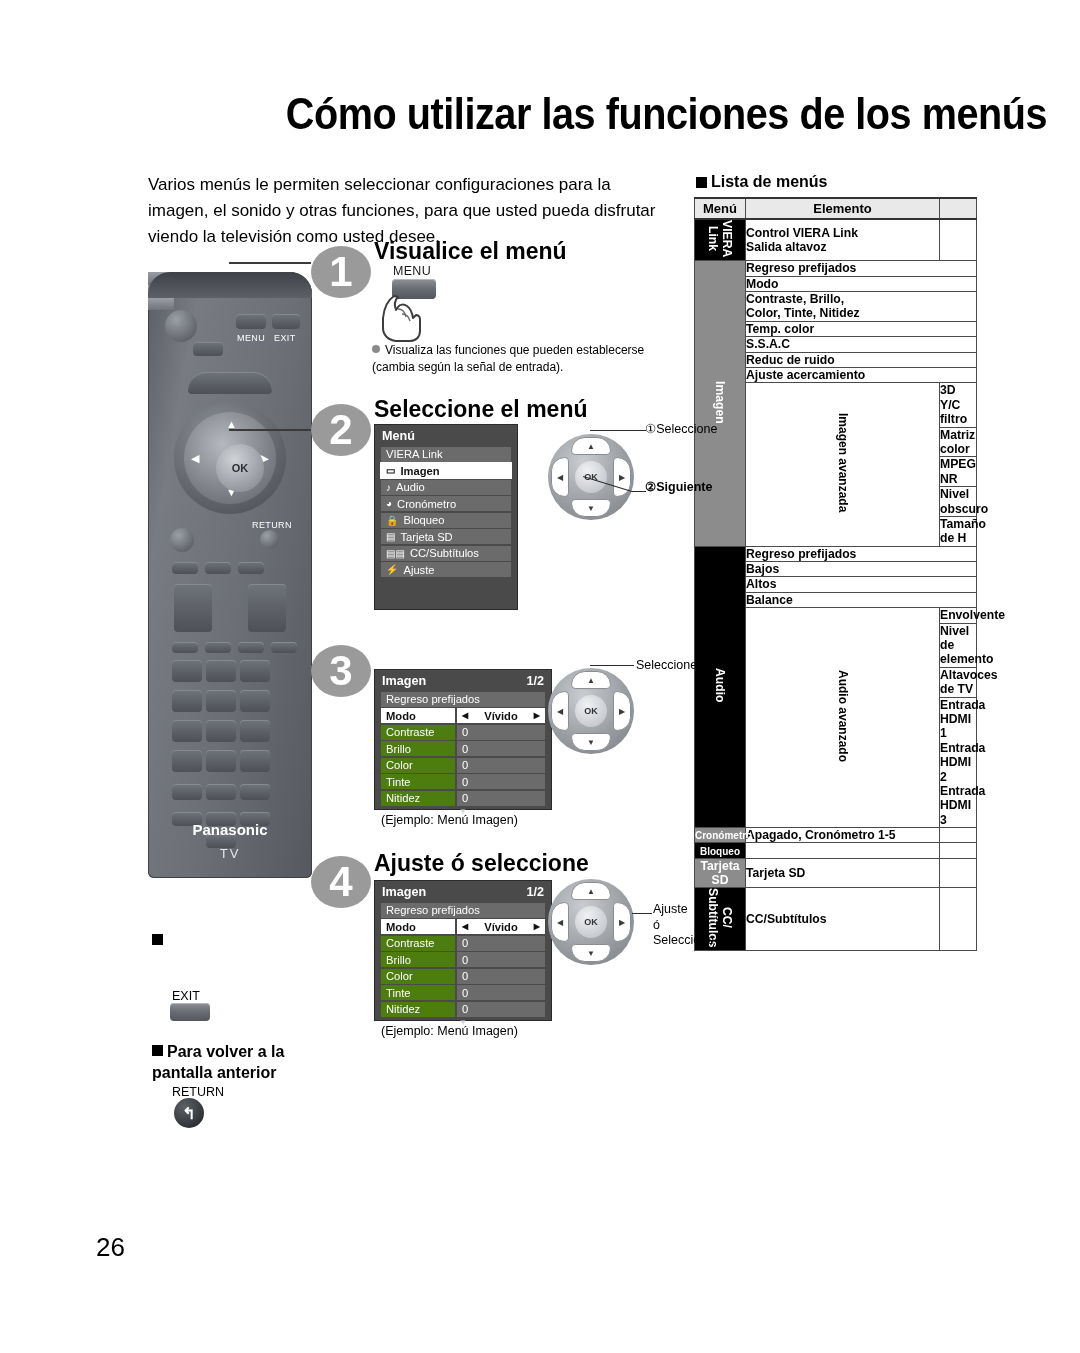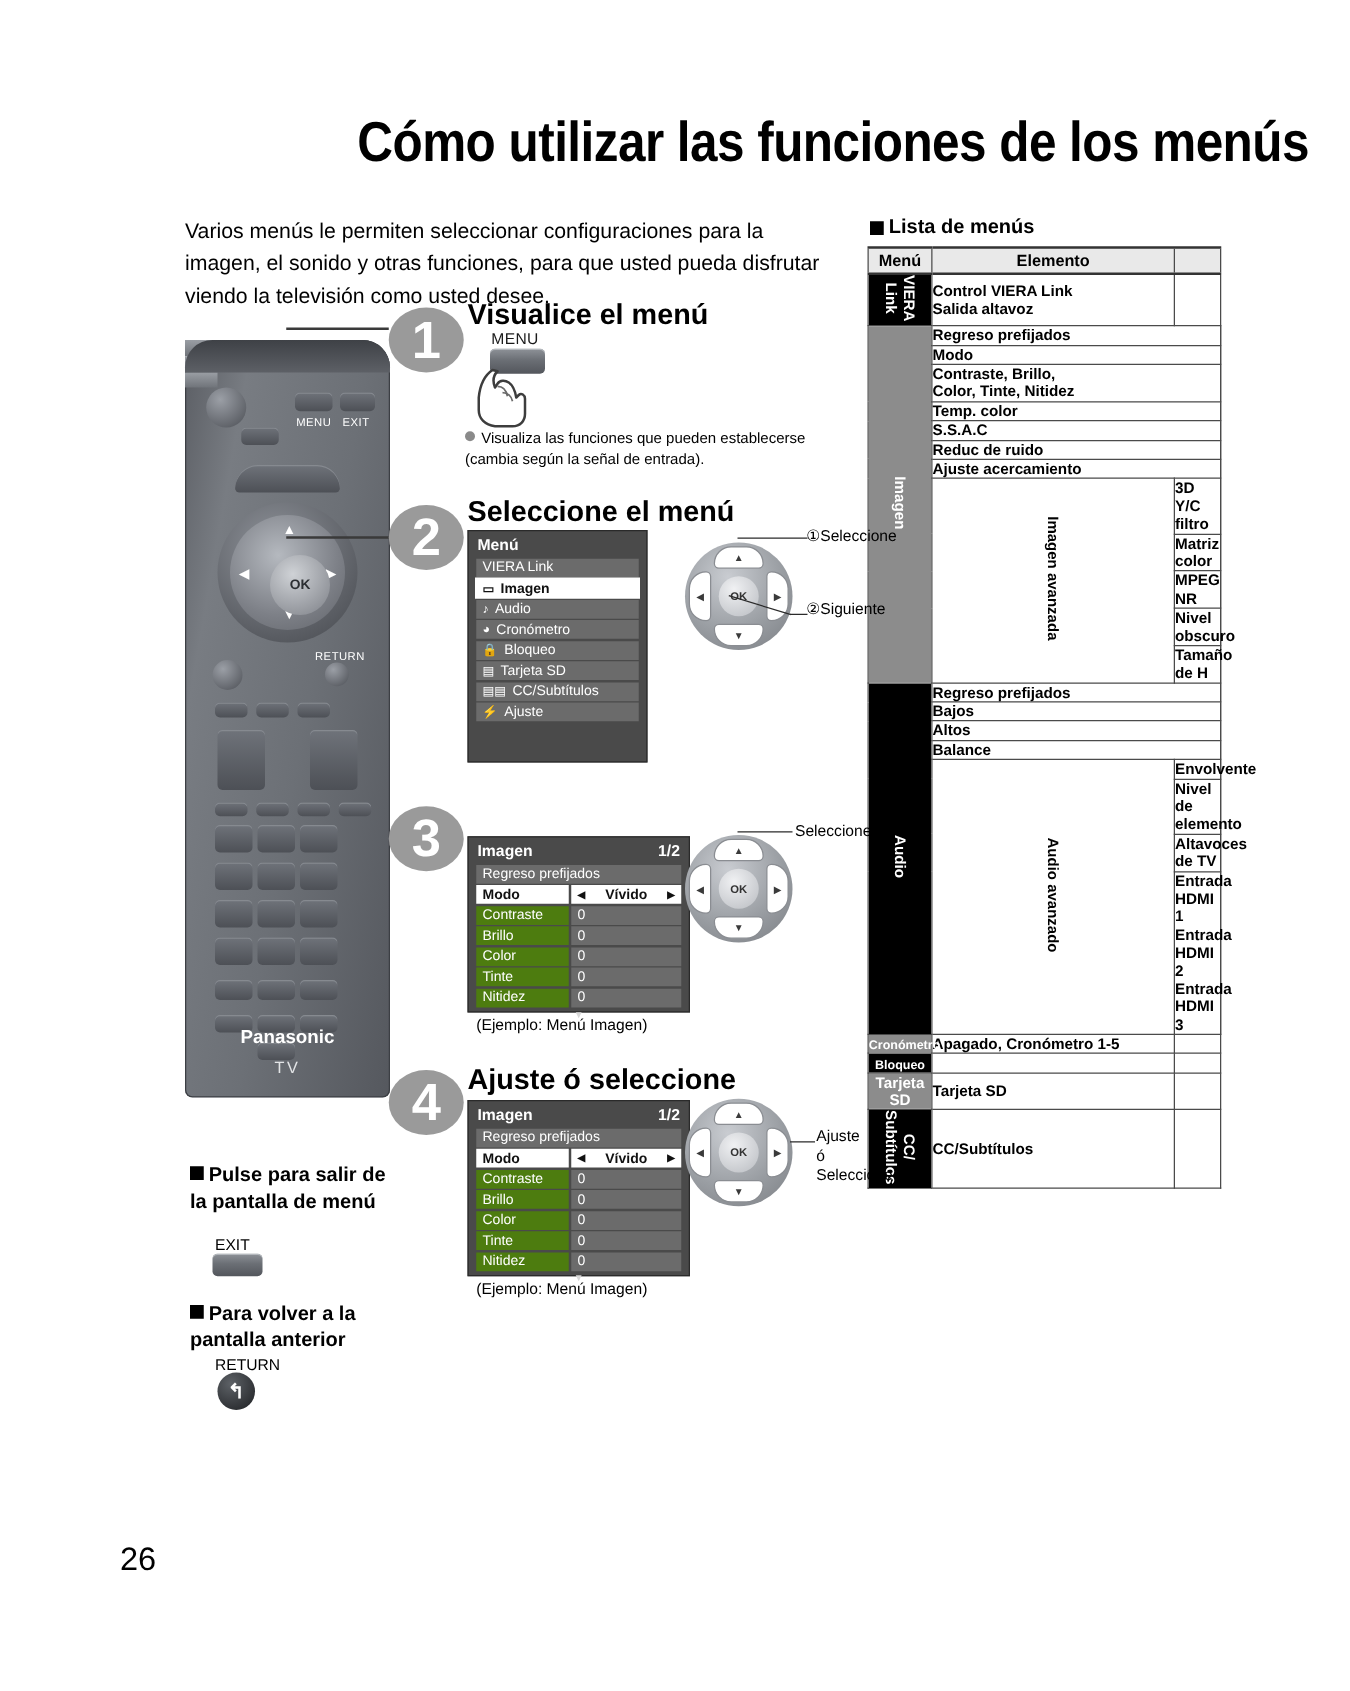--- a/index.html
+++ b/index.html
@@ -582,21 +582,21 @@
     <div class="pad up hl">▲</div>
     <div class="pad down">▼</div>
     <div class="pad left">◀</div>
     <div class="pad right">▶</div>
     <div class="ok">OK</div>
   </div>
   <div class="callout-line" style="left:590px; top:430px; width:56px;"></div>
   <div class="callout" style="left:645px; top:422px;">①Seleccione</div>
   <div class="callout-diag" style="left:583px; top:476px; width:52px; transform: rotate(17deg);"></div>
   <div class="callout-line" style="left:632px; top:491px; width:14px;"></div>
-  <div class="callout" style="left:645px; top:480px;">②Siguiente</div>
+  <div class="callout" style="left:645px; top:480px;font-weight:bold;">②Siguiente</div>
 
   <div class="step-circle" style="left:311px; top:645px;">3</div>
 
   <div class="osd" id="osd-imagen-3" style="left:374px; top:669px; width:178px; height:141px;">
     <div class="osd-head">
       <span>Imagen</span>
       <span>1/2</span>
     </div>
     <div class="osd-row">Regreso prefijados</div>
     <div id="osd-imagen-rows-3">
@@ -694,21 +694,21 @@
     <div class="pad left">◀</div>
     <div class="pad right hl">▶</div>
     <div class="ok">OK</div>
   </div>
   <div class="callout-line" style="left:632px; top:913px; width:20px;"></div>
   <div class="callout" style="left:653px; top:902px;">Ajuste
 ó
 Seleccione</div>
 
   <div class="note" style="left:152px; top:930px; width:172px;">
-    <span class="sq"></span><span>Pulse para salir de la pantalla de menú</span>
+    <span class="sq"></span>
   </div>
   <div class="note-sub" style="left:172px; top:989px;">EXIT</div>
   <div class="illus-btn" style="left:170px; top:1003px; width:40px; height:18px;"></div>
 
   <div class="note" style="left:152px; top:1041px; width:180px;">
     <span class="sq"></span><span>Para volver a la pantalla anterior</span>
   </div>
   <div class="note-sub" style="left:172px; top:1085px;">RETURN</div>
   <div id="return-icon" style="left:174px; top:1098px;">↰</div>
 

